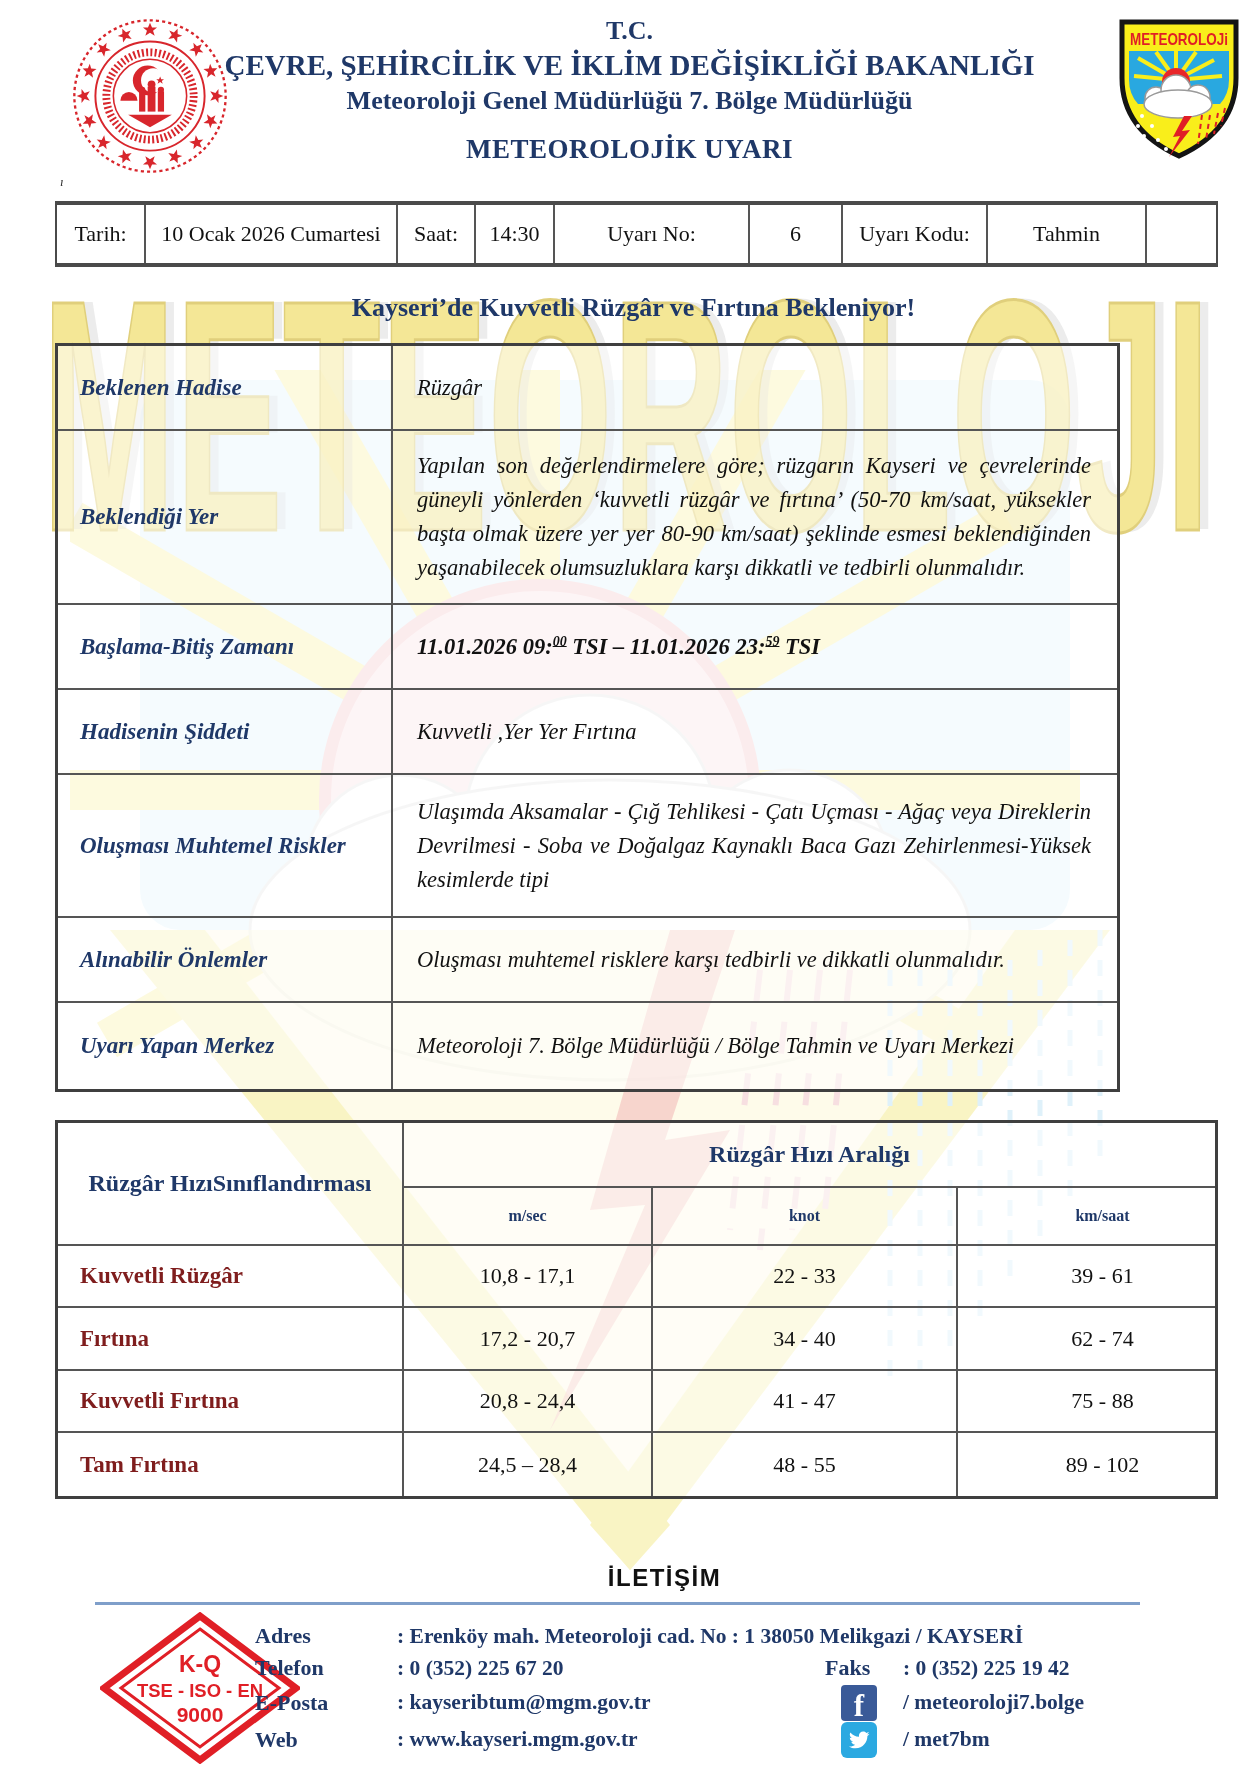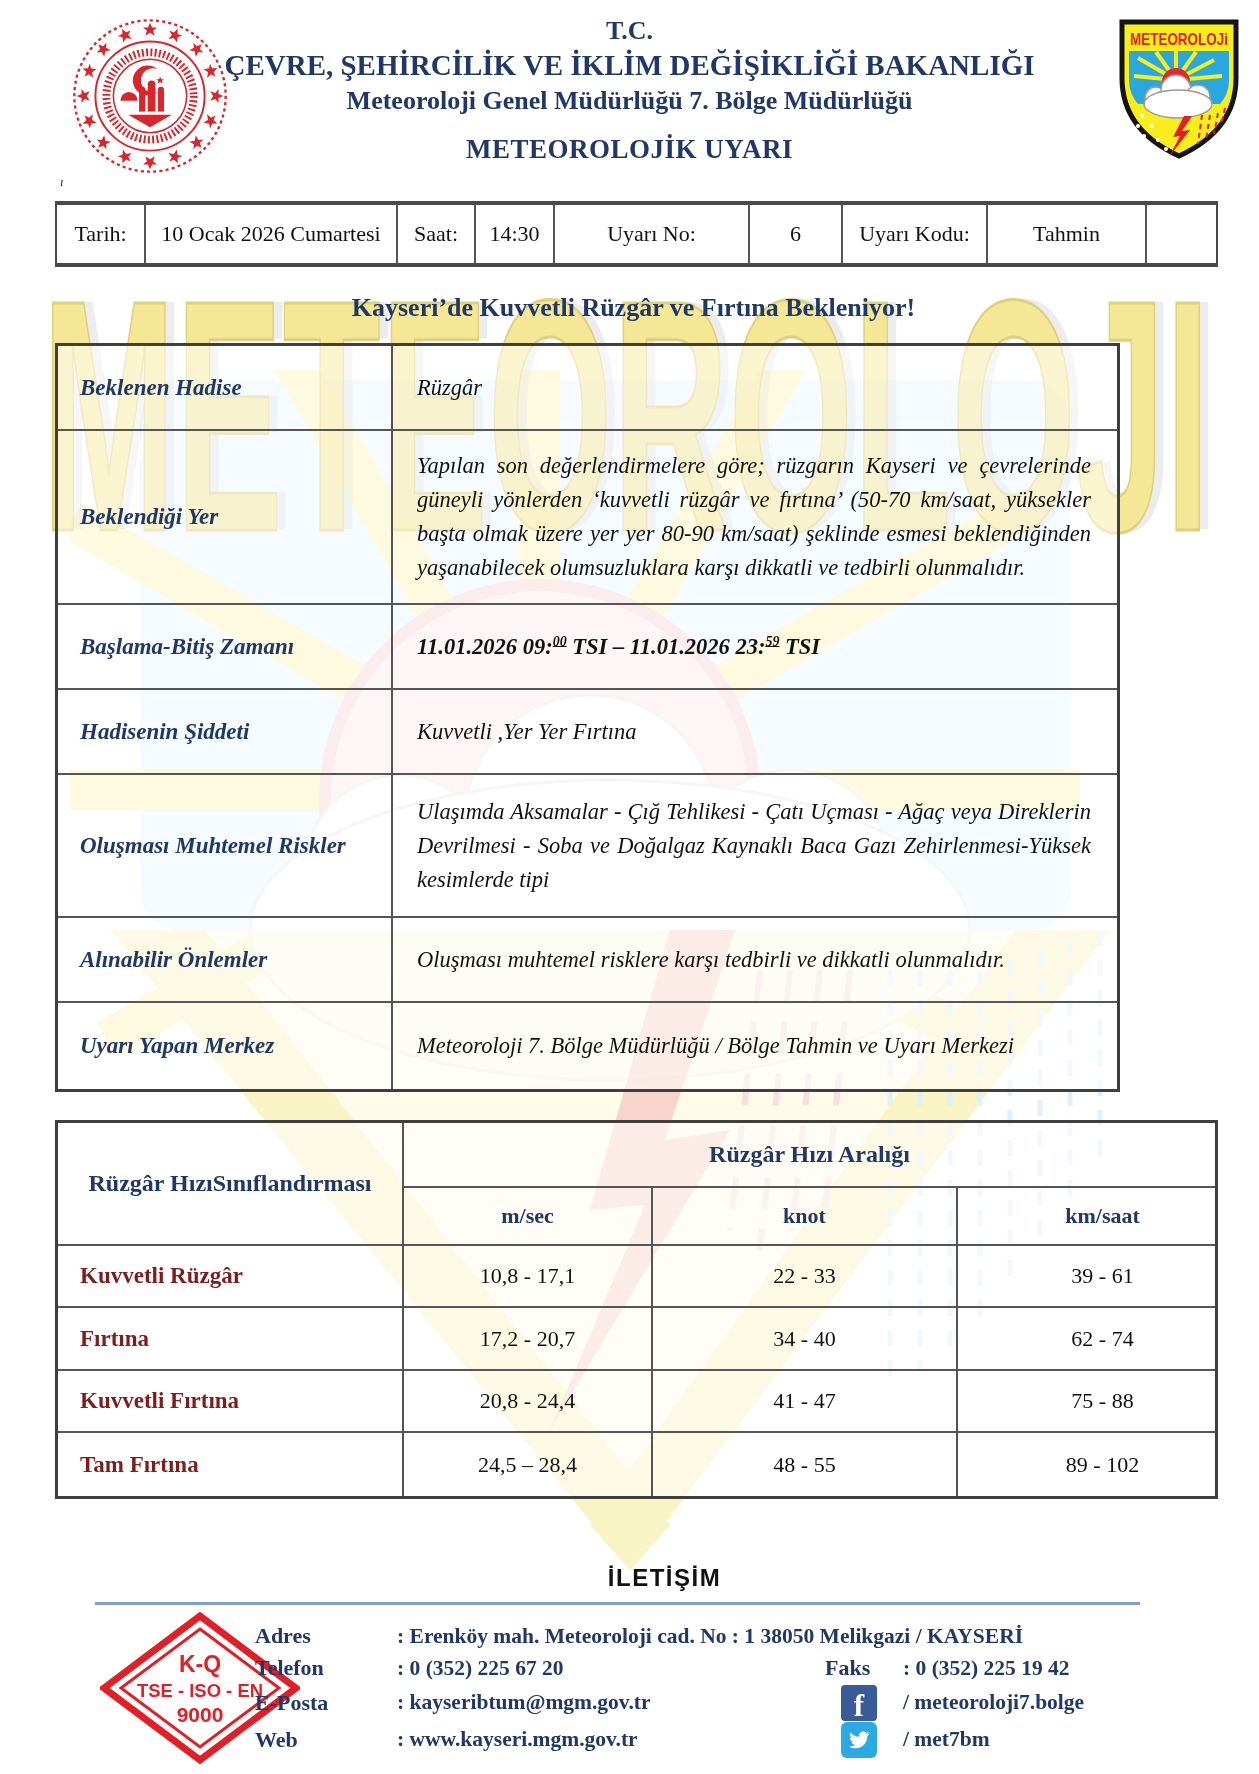--- a/index.html
+++ b/index.html
@@ -52,21 +52,21 @@
   sup.u{font-size:14px;text-decoration:underline;vertical-align:super;line-height:0;}
 
   
   #w-table{position:absolute;left:55px;top:1120px;width:1163px;display:grid;
     grid-template-columns:346px 249px 305px 1fr;
     grid-template-rows:65px 58px 62px 63px 62px 63px;
     border:3px solid #3f3f3f;}
   .wc{background:rgba(255,255,255,.55);display:flex;align-items:center;justify-content:center;
     font-size:22px;border-right:2px solid #555;border-bottom:2px solid #555;}
   .wc.hdr{color:#1f3868;font-weight:bold;font-size:24px;}
-  .wc.unit{color:#1f3868;font-weight:bold;font-size:22px;text-align:right;}
+  .wc.unit{color:#1f3868;font-weight:bold;font-size:16px;text-align:right;}
   .wc.rowlbl{color:#7f1d1d;font-weight:bold;font-size:23px;justify-content:flex-start;padding-left:22px;}
   .wc.noR{border-right:none;padding-left:32px;}
   .wc.noB{border-bottom:none;}
   #w-class{grid-row:1/3;grid-column:1;flex-direction:row;line-height:31px;}
   #w-range{grid-column:2/5;border-right:none;}
 
   
   #iletisim-h{position:absolute;left:0;top:1564px;width:100%;text-align:center;
     font-family:"Liberation Sans","DejaVu Sans",sans-serif;
     font-size:24px;font-weight:bold;letter-spacing:1.5px;color:#111;margin-left:35px;}

